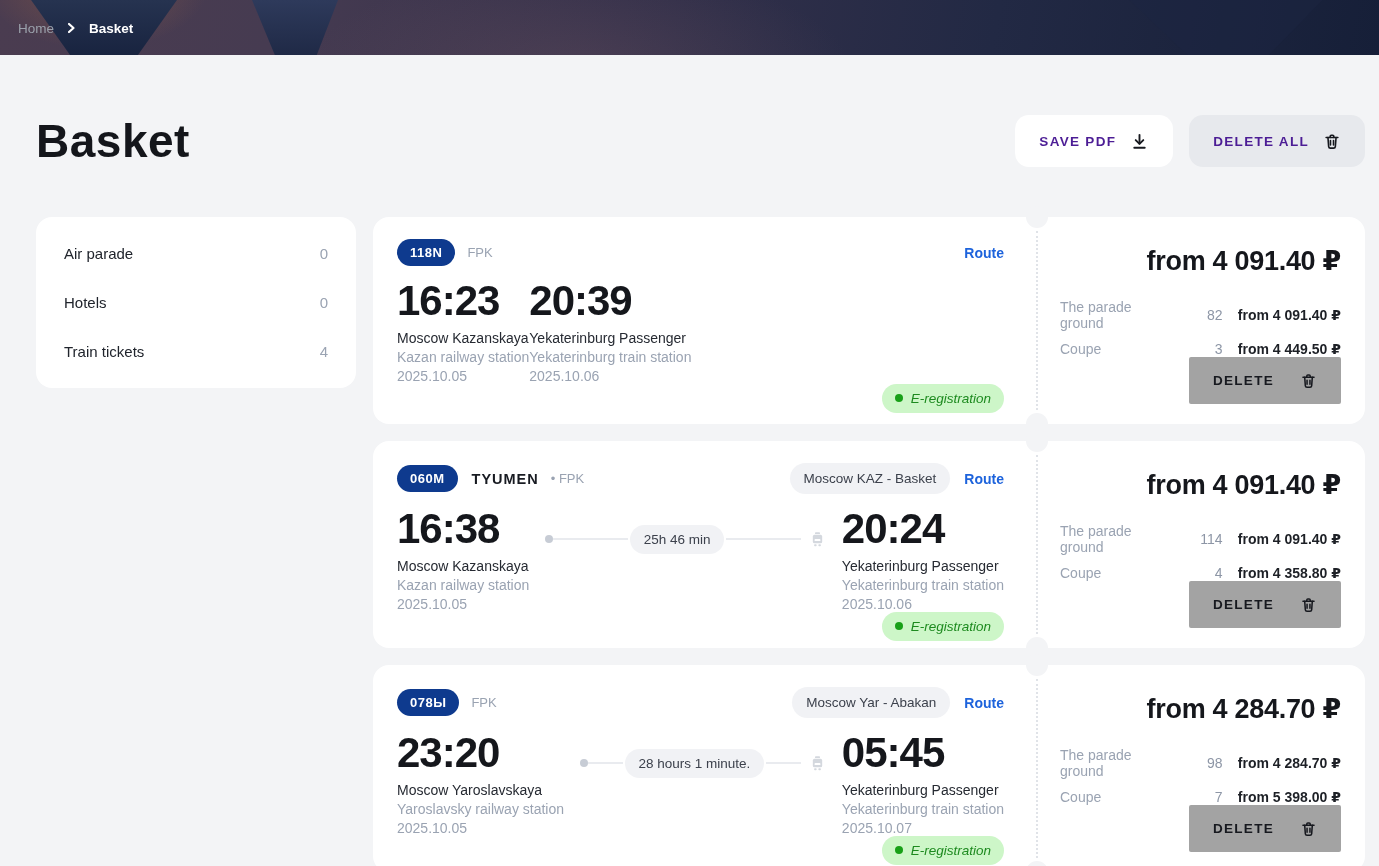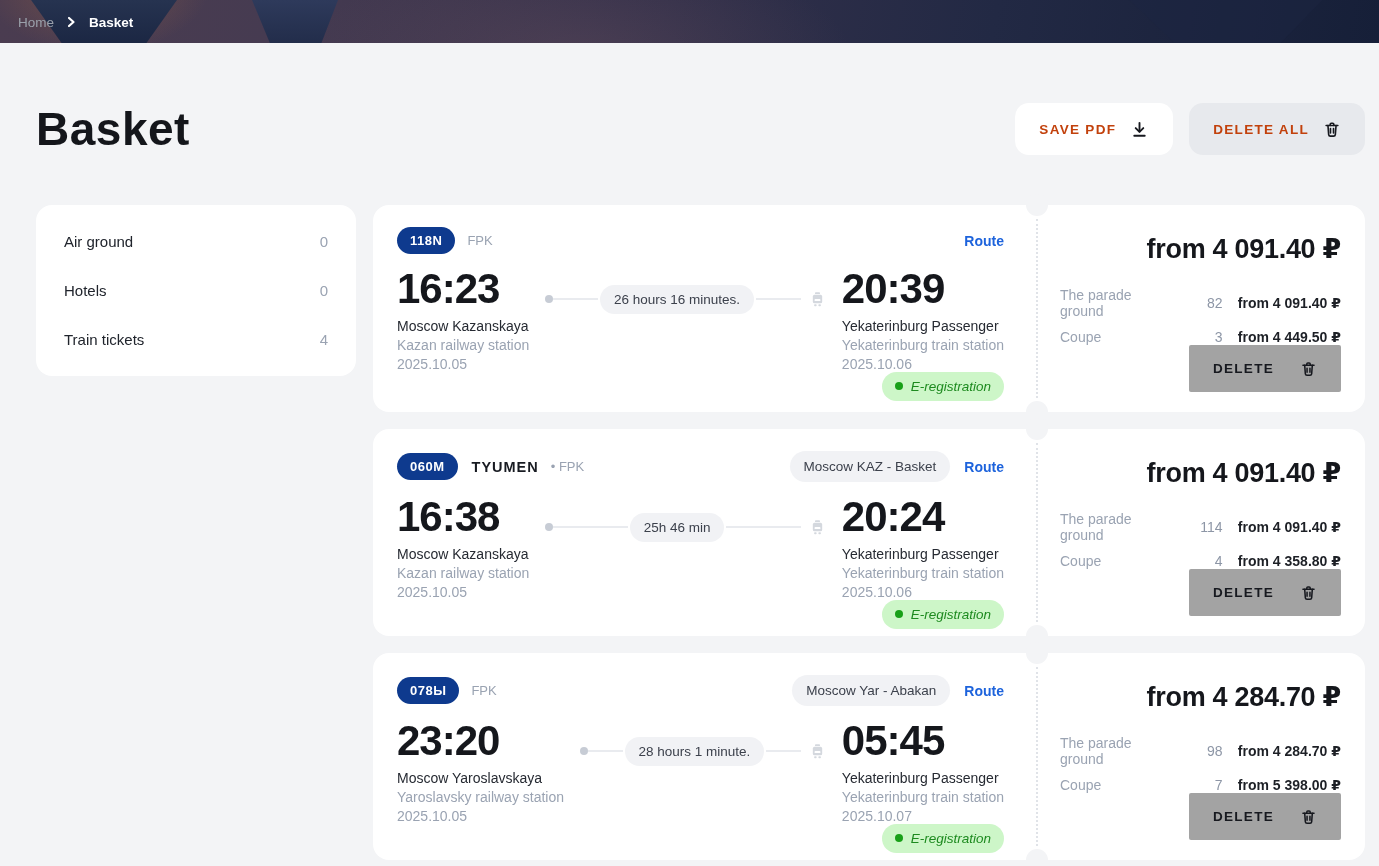--- a/index.html
+++ b/index.html
@@ -1,20 +1,20 @@
 <!DOCTYPE html>
 <html><head>
 <meta charset="utf-8">
 <style>
   * { margin:0; padding:0; box-sizing:border-box; }
   html,body { width:1379px; height:866px; overflow:hidden; }
   body { background:#f3f4f6; font-family:"Liberation Sans","DejaVu Sans",sans-serif; color:#17191f; }
 
   
-  .banner { position:relative; height:43px; overflow:hidden;
+  .banner { position:relative; height:55px; overflow:hidden;
     background:
       radial-gradient(160px 90px at 7% -25%, rgba(214,126,62,.30), transparent 70%),
       radial-gradient(420px 160px at 42% 130%, rgba(120,90,100,.30), transparent 65%),
       linear-gradient(100deg,#4a3c50 0%,#463b51 20%,#35314b 45%,#222944 72%,#161f38 100%); }
   .balloon { position:absolute; top:0; }
   .b1 { left:28px;  width:152px; height:60px; clip-path:polygon(2% 0,98% 0,70% 100%,30% 100%); background:linear-gradient(#263350,#17223e); }
   .b2 { left:252px; width:86px;  height:58px; clip-path:polygon(0 0,100% 0,74% 100%,28% 100%); background:linear-gradient(#2c3a5c,#1b2744); opacity:.92; }
   .b3 { right:48px; width:210px; height:60px; clip-path:polygon(4% 0,96% 0,68% 100%,34% 100%); background:#1d2642; opacity:.45; }
   .breadcrumb { position:absolute; left:18px; top:50%; transform:translateY(-50%);
     display:flex; align-items:center; gap:13px; z-index:3; font-size:13.5px; }
@@ -22,21 +22,21 @@
   .bc-sep  { color:#fff; display:flex; }
   .bc-cur  { color:#fff; font-weight:600; }
 
   
   .page { padding:0 14px 0 36px; }
   .page-head { display:flex; justify-content:space-between; align-items:center; margin-top:59px; }
   .title { font-size:46px; font-weight:700; letter-spacing:.5px; color:#14161b; }
   .actions { display:flex; gap:16px; }
   .btn { display:inline-flex; align-items:center; gap:14px; height:52px; padding:0 24px;
     border:none; border-radius:14px; font-family:inherit; font-size:13.5px; font-weight:700;
-    letter-spacing:1.3px; color:#c2410c; cursor:pointer; }
+    letter-spacing:1.3px; color:#4c1d95; cursor:pointer; }
   .btn svg { flex:none; }
   .btn-white { background:#ffffff; }
   .btn-gray  { background:#e7e9ed; }
 
   
   .content { display:flex; gap:17px; margin-top:49px; align-items:flex-start; }
   .sidebar { width:320px; flex:none; background:#fff; border-radius:16px; padding:12px 28px; }
   .side-item { display:flex; justify-content:space-between; align-items:center; padding:16px 0; font-size:15px; color:#20242c; cursor:pointer; }
   .side-count { color:#9aa3b2; }
 
@@ -127,21 +127,21 @@
               <path d="M8.3 9.5v4.8M11.7 9.5v4.8"></path>
             </svg>
         </span>
       </button>
     </div>
   </div>
 
   <div class="content">
     <div class="sidebar">
       <div class="side-item">
-        <span>Air ground</span>
+        <span>Air parade</span>
         <span class="side-count">0</span>
       </div>
       <div class="side-item">
         <span>Hotels</span>
         <span class="side-count">0</span>
       </div>
       <div class="side-item">
         <span>Train tickets</span>
         <span class="side-count">4</span>
       </div>
@@ -156,35 +156,20 @@
         <span class="carrier">FPK</span>
         <span class="sp"></span>
         <a class="route-link">Route</a>
       </div>
       <div class="journey">
         <div class="dep">
           <div class="time">16:23</div>
           <div class="station">Moscow Kazanskaya</div>
           <div class="sub">Kazan railway station</div>
           <div class="sub">2025.10.05</div>
-        </div>
-        <div class="mid">
-          <span class="mdot"></span>
-          <span class="mline"></span>
-          <span class="dur">26 hours 16 minutes.</span>
-          <span class="mline"></span>
-          <span class="train-ico">
-            <svg width="17" height="17" viewBox="0 0 20 20" fill="currentColor">
-                    <rect x="7" y="1.5" width="6" height="2" rx="1"></rect>
-                    <rect x="4.5" y="4.5" width="11" height="10" rx="2"></rect>
-                    <rect x="6" y="15.5" width="3" height="2.4" rx="1"></rect>
-                    <rect x="11" y="15.5" width="3" height="2.4" rx="1"></rect>
-                    <rect x="6.5" y="9.5" width="7" height="2.4" rx="1" fill="#ffffff"></rect>
-                  </svg>
-          </span>
         </div>
         <div class="arr">
           <div class="time">20:39</div>
           <div class="station">Yekaterinburg Passenger</div>
           <div class="sub">Yekaterinburg train station</div>
           <div class="sub">2025.10.06</div>
         </div>
       </div>
       <div class="ereg-row">
         <span class="ereg">

